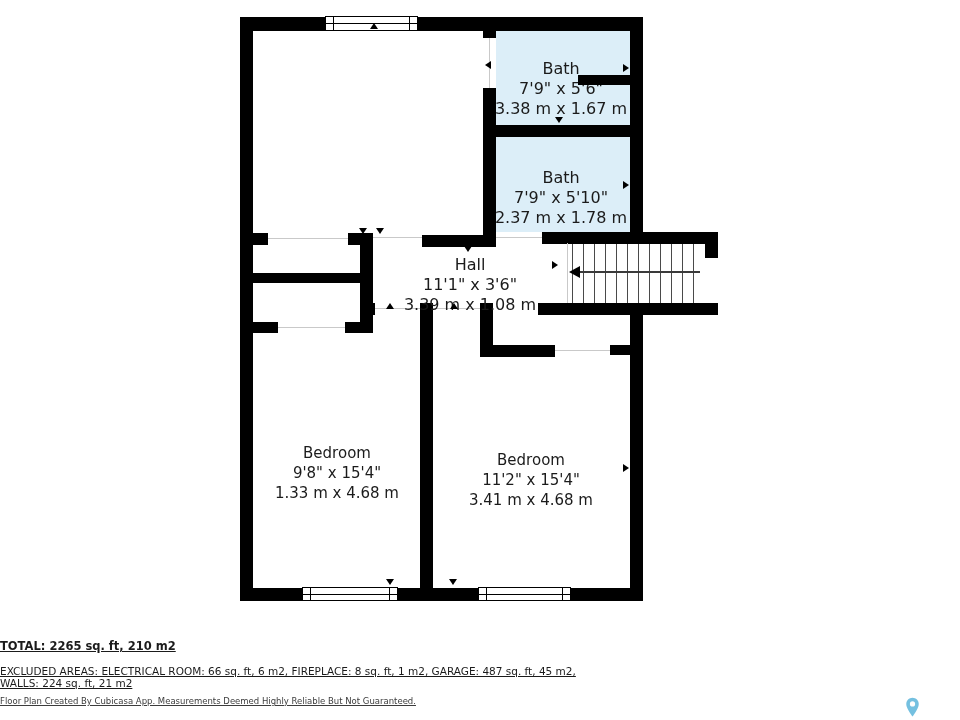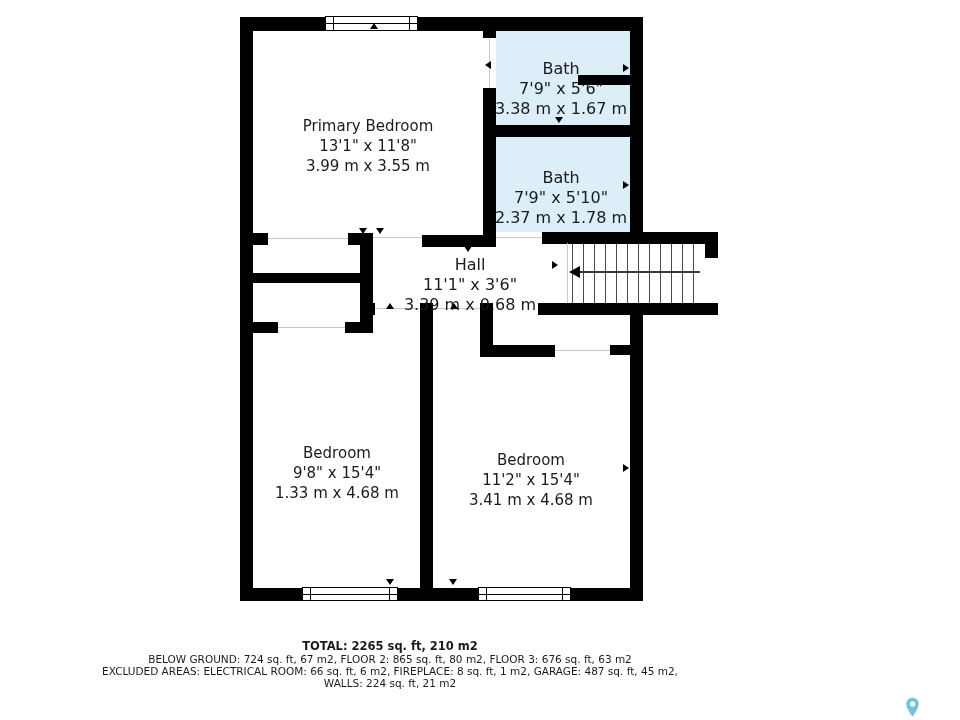--- a/index.html
+++ b/index.html
@@ -19,21 +19,21 @@
   .tri.up{border-left:4px solid transparent;border-right:4px solid transparent;border-bottom:6px solid #000;}
   .tri.down{border-left:4px solid transparent;border-right:4px solid transparent;border-top:6px solid #000;}
   .tri.left{border-top:4px solid transparent;border-bottom:4px solid transparent;border-right:6px solid #000;}
   .tri.right{border-top:4px solid transparent;border-bottom:4px solid transparent;border-left:6px solid #000;}
   .arrowhead{position:absolute;width:0;height:0;border-top:6px solid transparent;
              border-bottom:6px solid transparent;border-right:11px solid #000;}
   .label{position:absolute;text-align:center;transform:translateX(-50%);white-space:nowrap;z-index:5;line-height:20px;}
   .label .nm,.label .dim{display:block;}
   .fs15{font-size:15px;}
   .fs14{font-size:16px;}
-  .footer{position:absolute;left:0;width:780px;text-align:center;white-space:nowrap;}
+  .footer{position:absolute;left:0;width:780px;white-space:nowrap;text-decoration:underline;}
   .ft-total{font-size:11.5px;font-weight:bold;}
   .ft-line{font-size:10.5px;}
   .ft-disc{font-size:8.5px;color:#3c3c3c;}
   .pin{position:absolute;z-index:7;}
   .stub-over{z-index:6;}
 </style>
 </head>
 <body>
 
 <div id="canvas">
@@ -101,55 +101,50 @@
   <div class="tri down" style="left:464px;top:246px;"></div>
   <div class="tri up" style="left:386px;top:303px;"></div>
   <div class="tri up" style="left:450px;top:303px;"></div>
   <div class="tri right" style="left:552px;top:261px;"></div>
   <div class="tri down" style="left:386px;top:579px;"></div>
   <div class="tri down" style="left:449px;top:579px;"></div>
   <div class="tri left" style="left:246px;top:124px;"></div>
   <div class="tri left" style="left:246px;top:450px;"></div>
   <div class="tri right" style="left:623px;top:464px;"></div>
 
-  <div class="label fs15" style="left:368px;top:116px;">
-    <span class="nm">Primary Bedroom</span>
-    <span class="dim">13'1" x 11'8"</span>
-    <span class="dim">3.99 m x 3.55 m</span>
-  </div>
   <div class="label fs14" style="left:561px;top:59px;">
     <span class="nm">Bath</span>
     <span class="dim">7'9" x 5'6"</span>
     <span class="dim">3.38 m x 1.67 m</span>
   </div>
   <div class="label fs14" style="left:561px;top:168px;">
     <span class="nm">Bath</span>
     <span class="dim">7'9" x 5'10"</span>
     <span class="dim">2.37 m x 1.78 m</span>
   </div>
   <div class="label fs14" style="left:470px;top:255px;">
     <span class="nm">Hall</span>
     <span class="dim">11'1" x 3'6"</span>
-    <span class="dim">3.39 m x 0.68 m</span>
+    <span class="dim">3.39 m x 1.08 m</span>
   </div>
   <div class="label fs15" style="left:337px;top:443px;">
     <span class="nm">Bedroom</span>
     <span class="dim">9'8" x 15'4"</span>
     <span class="dim">1.33 m x 4.68 m</span>
   </div>
   <div class="label fs15" style="left:531px;top:450px;">
     <span class="nm">Bedroom</span>
     <span class="dim">11'2" x 15'4"</span>
     <span class="dim">3.41 m x 4.68 m</span>
   </div>
 
   <div class="footer ft-total" style="top:639px;">TOTAL: 2265 sq. ft, 210 m2</div>
-  <div class="footer ft-line" style="top:653px;">BELOW GROUND: 724 sq. ft, 67 m2, FLOOR 2: 865 sq. ft, 80 m2, FLOOR 3: 676 sq. ft, 63 m2</div>
   <div class="footer ft-line" style="top:665px;">EXCLUDED AREAS: ELECTRICAL ROOM: 66 sq. ft, 6 m2, FIREPLACE: 8 sq. ft, 1 m2, GARAGE: 487 sq. ft, 45 m2,</div>
   <div class="footer ft-line" style="top:677px;">WALLS: 224 sq. ft, 21 m2</div>
+  <div class="footer ft-disc" style="top:696px;">Floor Plan Created By Cubicasa App. Measurements Deemed Highly Reliable But Not Guaranteed.</div>
 
   <div class="pin" style="left:905px;top:697px;width:15px;height:20px;">
     <svg width="15" height="20" viewBox="0 0 24 32">
       <path d="M12 1C6.5 1 2 5.5 2 11c0 7.5 10 20 10 20s10-12.5 10-20C22 5.5 17.5 1 12 1z" fill="#74c0e0"></path>
       <circle cx="12" cy="11" r="4.2" fill="#fdfdfd"></circle>
     </svg>
   </div>
 
 </div>
 

